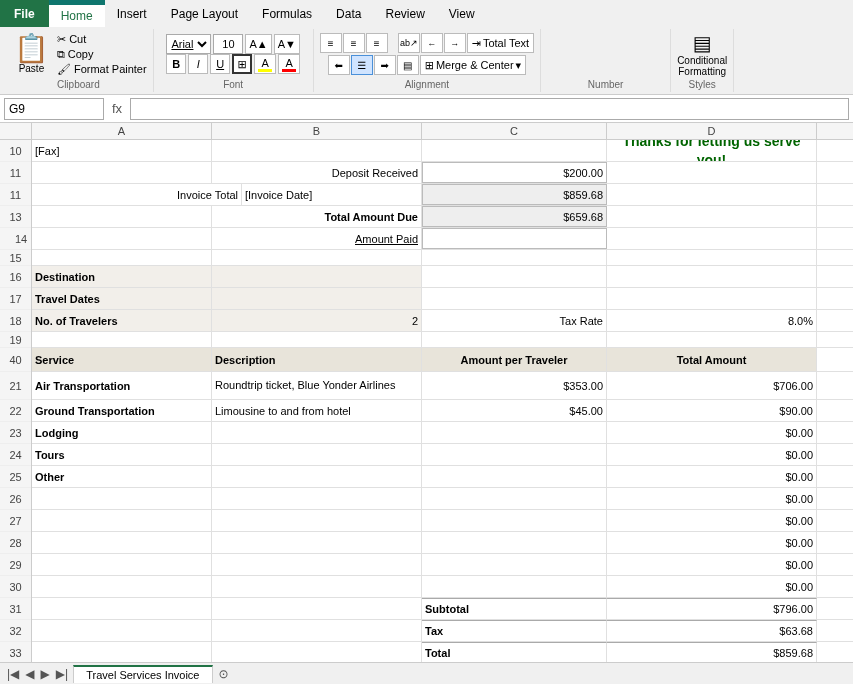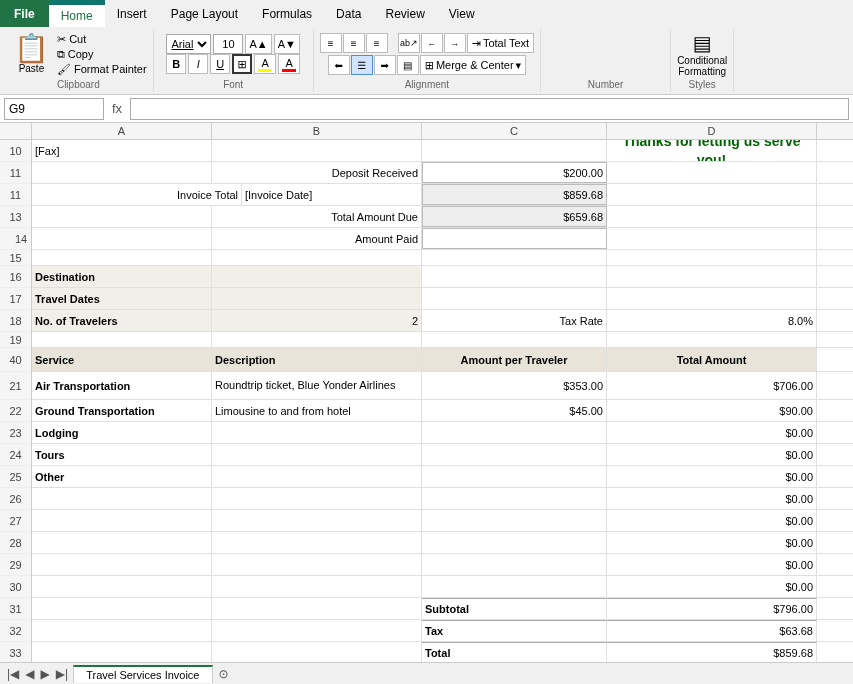--- a/index.html
+++ b/index.html
@@ -232,25 +232,25 @@
             <div class="cell" style="width: 210px; min-width: 210px;"></div>
           </div>
           <div class="grid-row" style="height: 22px;">
             <div class="cell right" style="width: 210px; min-width: 210px;">Invoice Total</div>
             <div class="cell" style="width: 180px; min-width: 180px;">[Invoice Date]</div>
             <div class="cell right shaded" style="width: 185px; min-width: 185px; border: 1px solid rgb(187, 187, 187);">$859.68</div>
             <div class="cell" style="width: 210px; min-width: 210px;"></div>
           </div>
           <div class="grid-row" style="height: 22px;">
             <div class="cell" style="width: 180px; min-width: 180px;"></div>
-            <div class="cell right" style="width: 210px; min-width: 210px;">Total Amount Due</div>
+            <div class="cell right" style="width: 210px; min-width: 210px; font-weight: bold;">Total Amount Due</div>
             <div class="cell right shaded" style="width: 185px; min-width: 185px; border: 1px solid rgb(187, 187, 187);">$659.68</div>
             <div class="cell" style="width: 210px; min-width: 210px;"></div>
           </div>
-          <div class="grid-row" style="height: 22px;">
+          <div class="grid-row" style="height: 22px; text-decoration: underline;">
             <div class="cell" style="width: 180px; min-width: 180px;"></div>
             <div class="cell right" style="width: 210px; min-width: 210px;">Amount Paid</div>
             <div class="cell" style="width: 185px; min-width: 185px; border: 1px solid rgb(187, 187, 187); background: rgb(255, 255, 255);"></div>
             <div class="cell" style="width: 210px; min-width: 210px;"></div>
           </div>
           <div class="grid-row" style="height: 16px;">
             <div class="cell" style="width: 180px; min-width: 180px;"></div>
             <div class="cell" style="width: 210px; min-width: 210px;"></div>
             <div class="cell" style="width: 185px; min-width: 185px;"></div>
             <div class="cell" style="width: 210px; min-width: 210px;"></div>

